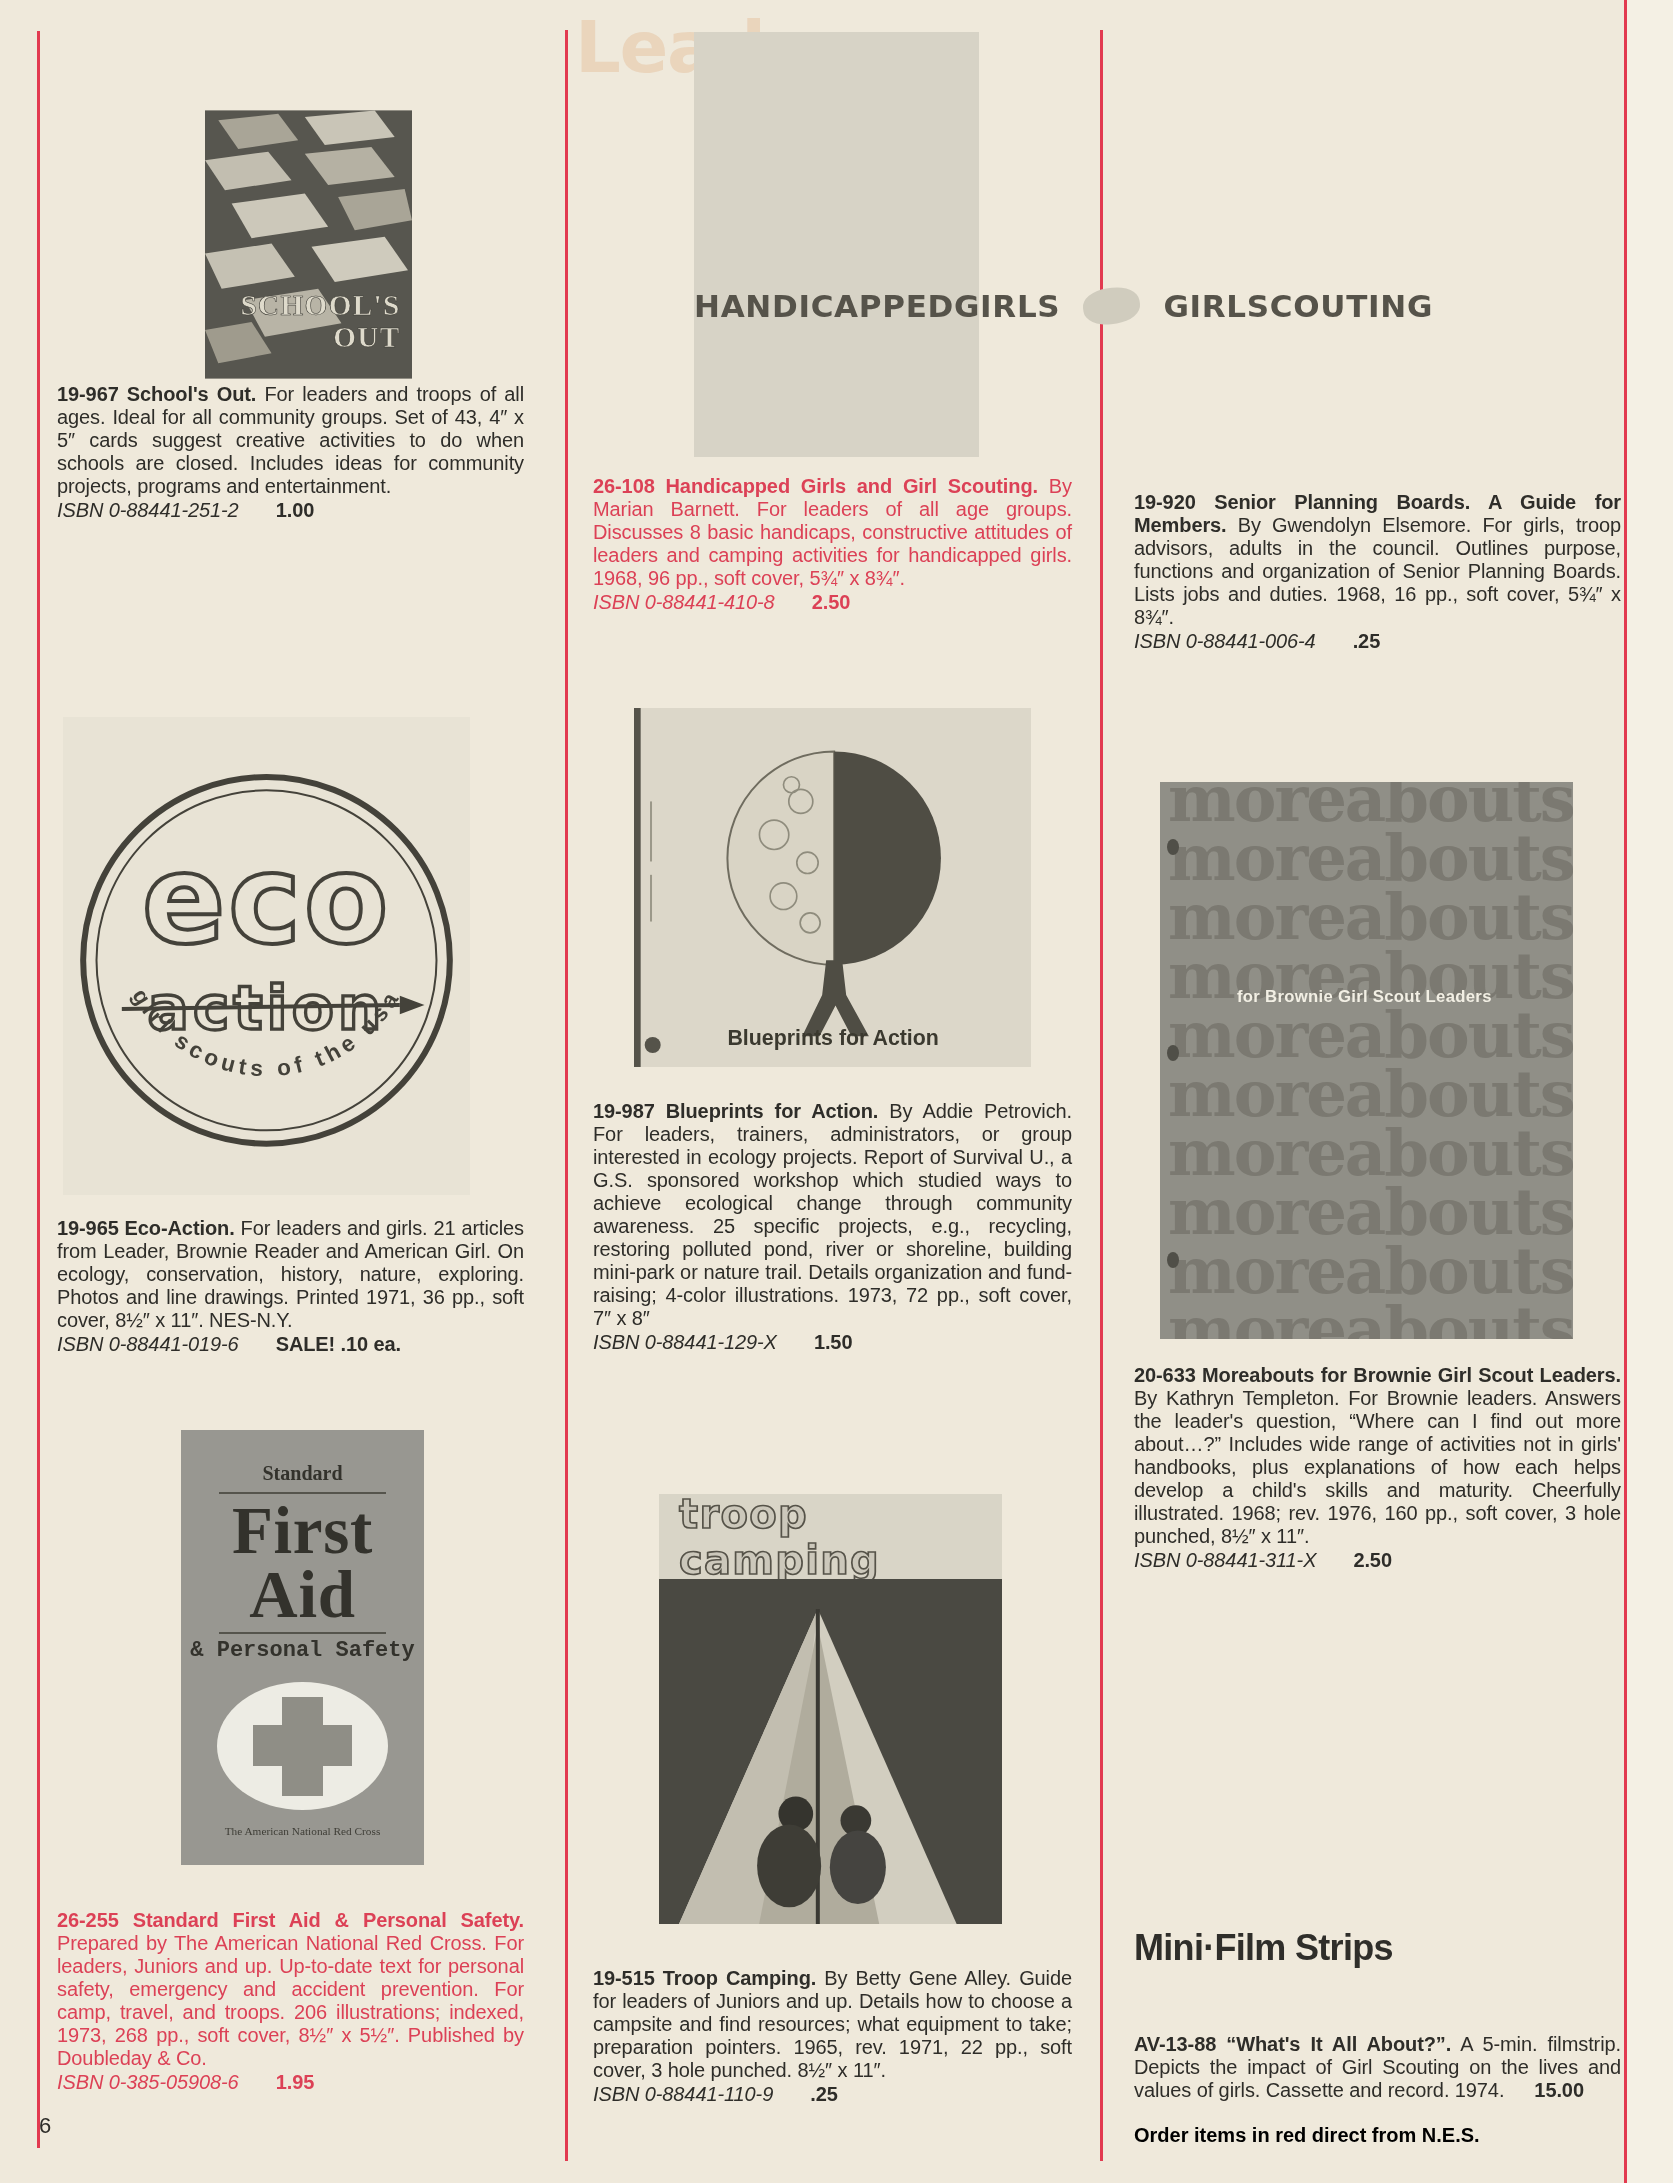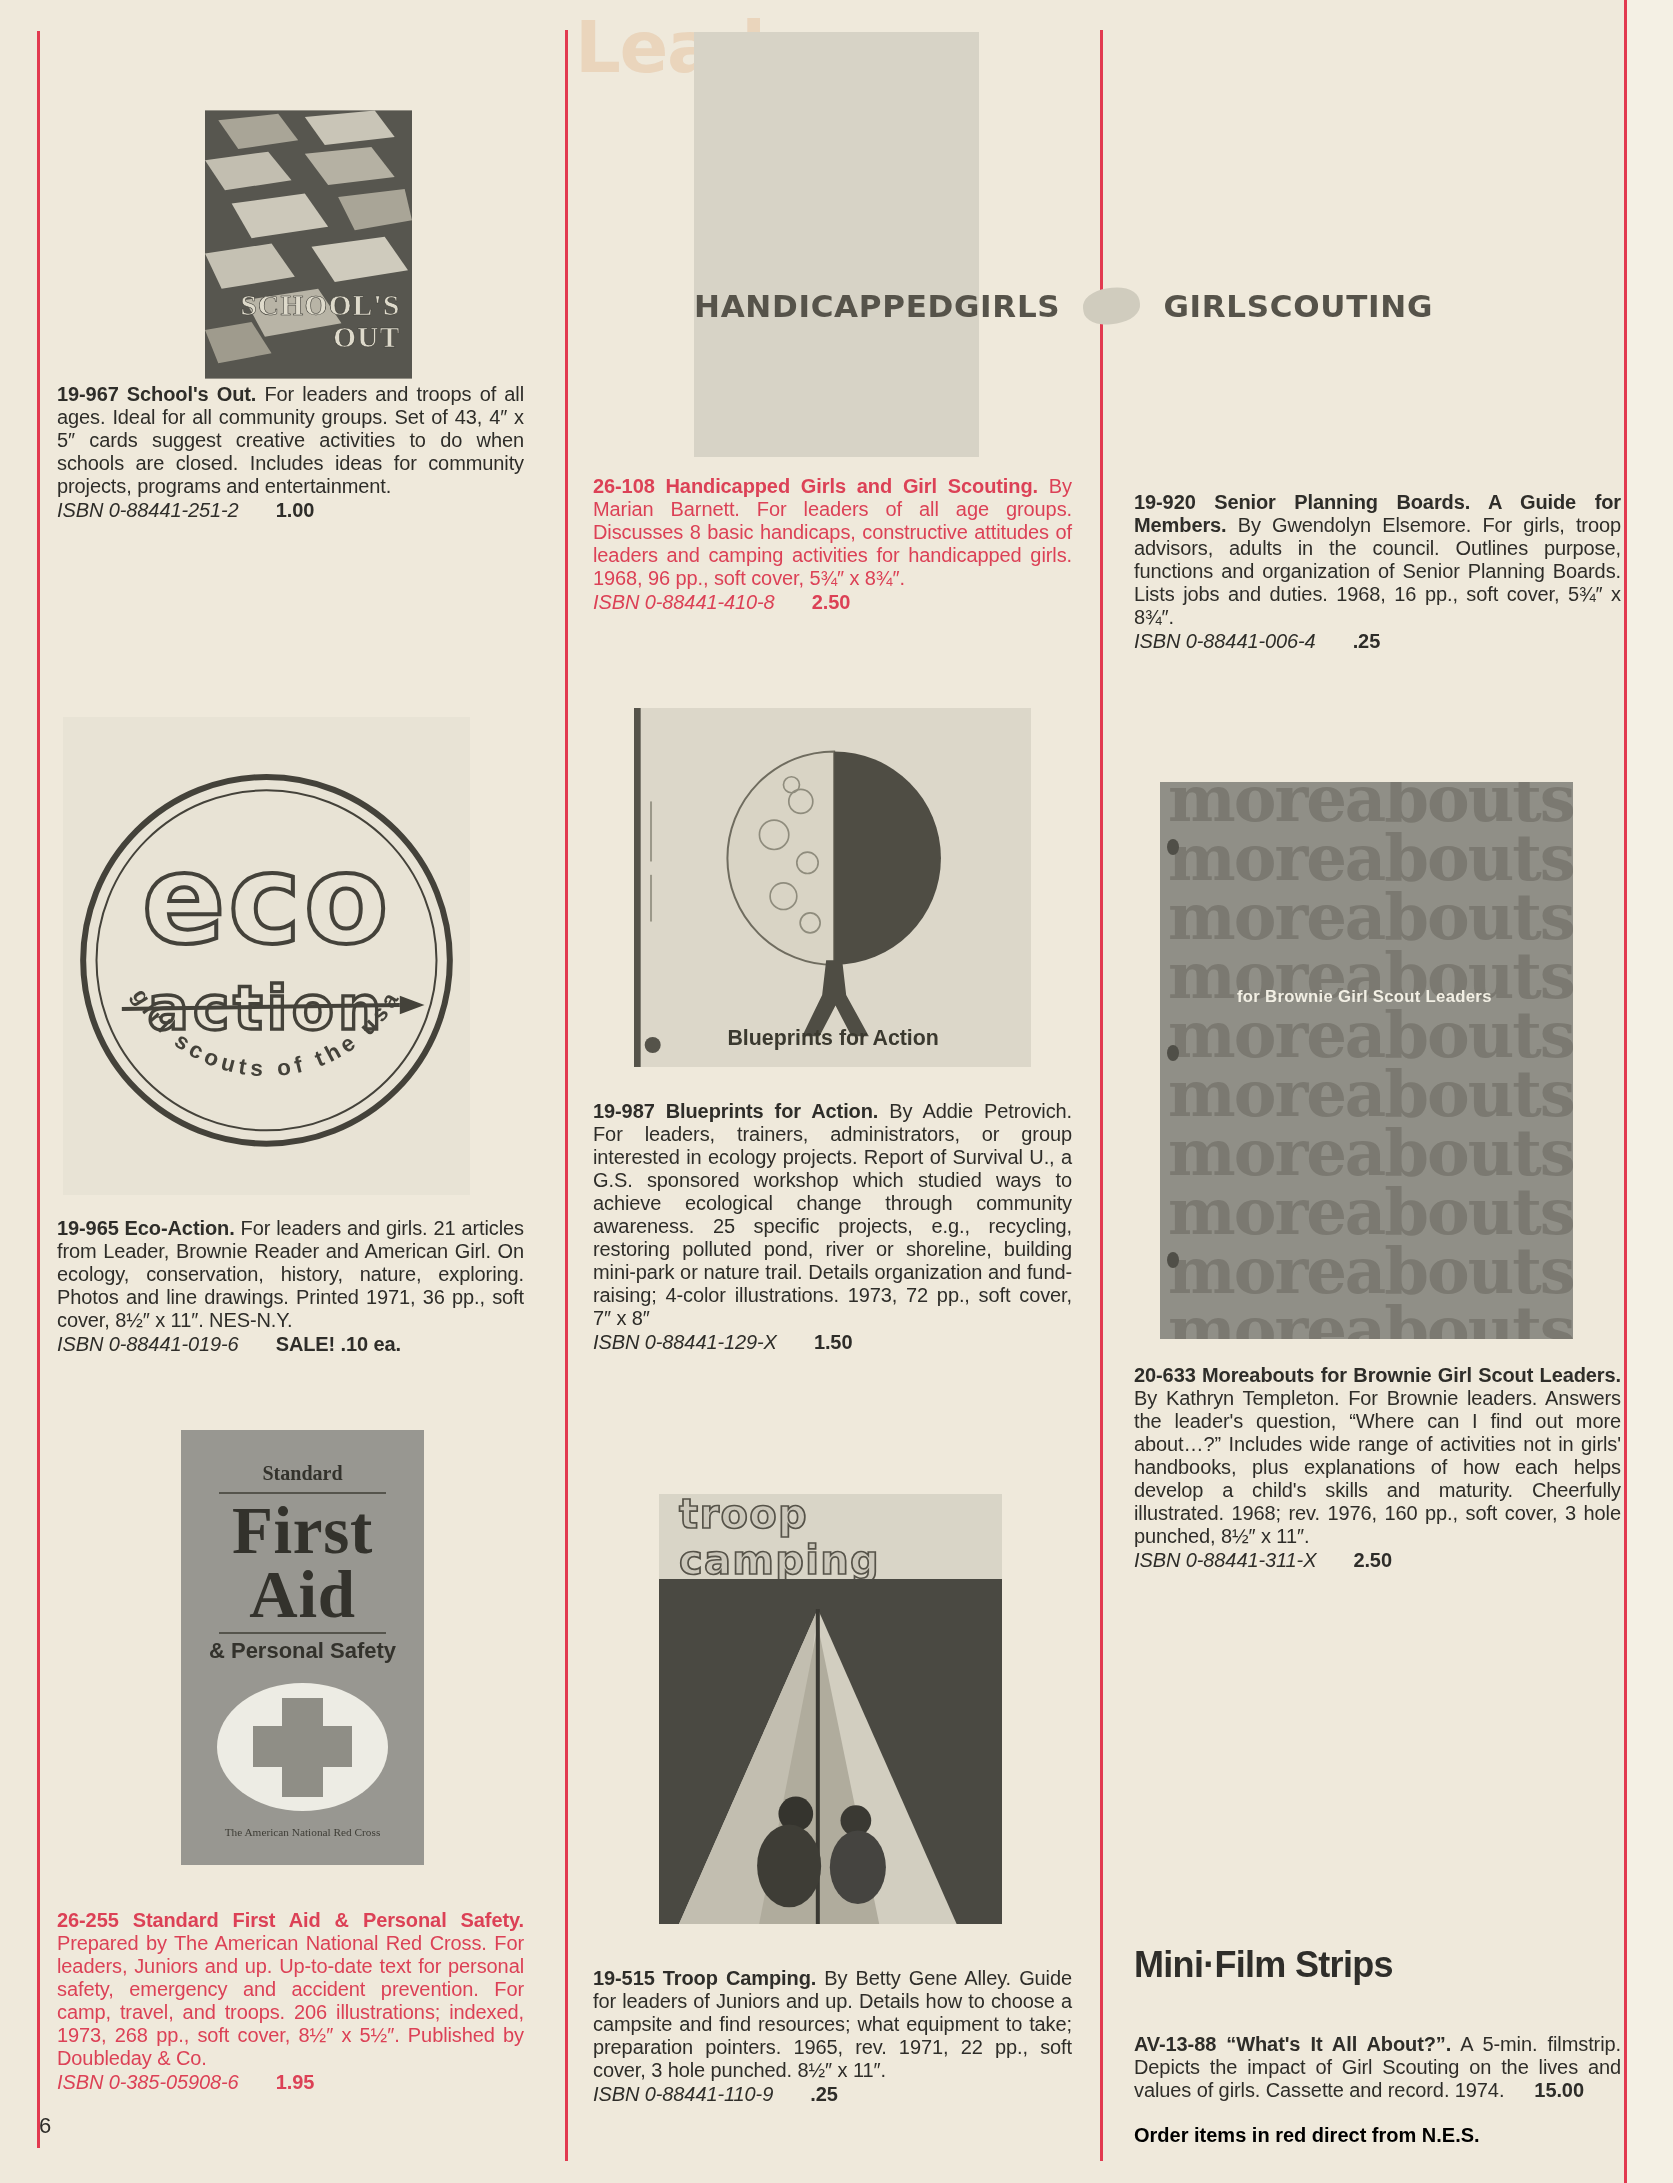--- a/index.html
+++ b/index.html
@@ -48,35 +48,35 @@
   .ma-overlay{position:absolute;top:205px;left:77px;font-size:16.7px;font-weight:bold;
         color:#f2efe4;letter-spacing:0.3px;}
   .hole{position:absolute;left:6.7px;width:12px;height:16px;border-radius:50%;background:#504f48;}
 
   
   .cov-firstaid{background:#989791;box-sizing:border-box;text-align:center;padding-top:32px;}
   .fa-top{font-family:"Liberation Serif",serif;font-weight:bold;font-size:20px;color:#33322c;}
   .fa-rule{width:167px;height:2px;background:#55544c;margin:6.7px auto 4px auto;}
   .fa-big{font-family:"Liberation Serif",serif;font-weight:bold;font-size:67px;line-height:64px;
         color:#33322c;letter-spacing:0.7px;}
-  .fa-sub{font-family:Liberation Sans, sans-serif;font-weight:bold;font-size:22px;color:#33322c;margin-top:4px;}
+  .fa-sub{font-family:Liberation Mono, monospace;font-weight:bold;font-size:22px;color:#33322c;margin-top:4px;}
   .fa-ellipse{position:relative;width:171px;height:128px;background:#edece4;border-radius:50%;
         margin:18.7px auto 0 auto;}
   .fa-cross-v{position:absolute;left:65px;top:14.7px;width:41px;height:99px;background:#8f8e86;}
   .fa-cross-h{position:absolute;left:36px;top:43px;width:99px;height:41px;background:#8f8e86;}
   .fa-bottom{font-family:"Liberation Serif",serif;font-size:11.3px;color:#3f3e37;margin-top:14.7px;}
 
   
   .cov-troop{background:#d9d5c7;}
   .tc-band{height:85px;display:flex;align-items:center;padding-left:20px;box-sizing:border-box;}
   .tc-title{font-family:"DejaVu Sans",sans-serif;font-weight:800;font-size:40px;letter-spacing:1.3px;
         color:rgba(0,0,0,0.06);-webkit-text-stroke:1.7px #565349;}
 
   
-  .section-heading{position:absolute;font-size:36px;font-weight:bold;letter-spacing:-0.7px;color:#2f2e2a;margin-top:17px;}
+  .section-heading{position:absolute;font-size:36px;font-weight:bold;letter-spacing:-0.7px;color:#2f2e2a;}
   .footer-note{position:absolute;font-size:20px;font-weight:bold;color:#000000;}
   .page-number{position:absolute;font-size:22px;color:#2e2d29;}
 </style>
 </head>
 <body>
 
 <div id="page">
 
   <div class="edge-strip"></div>
 

